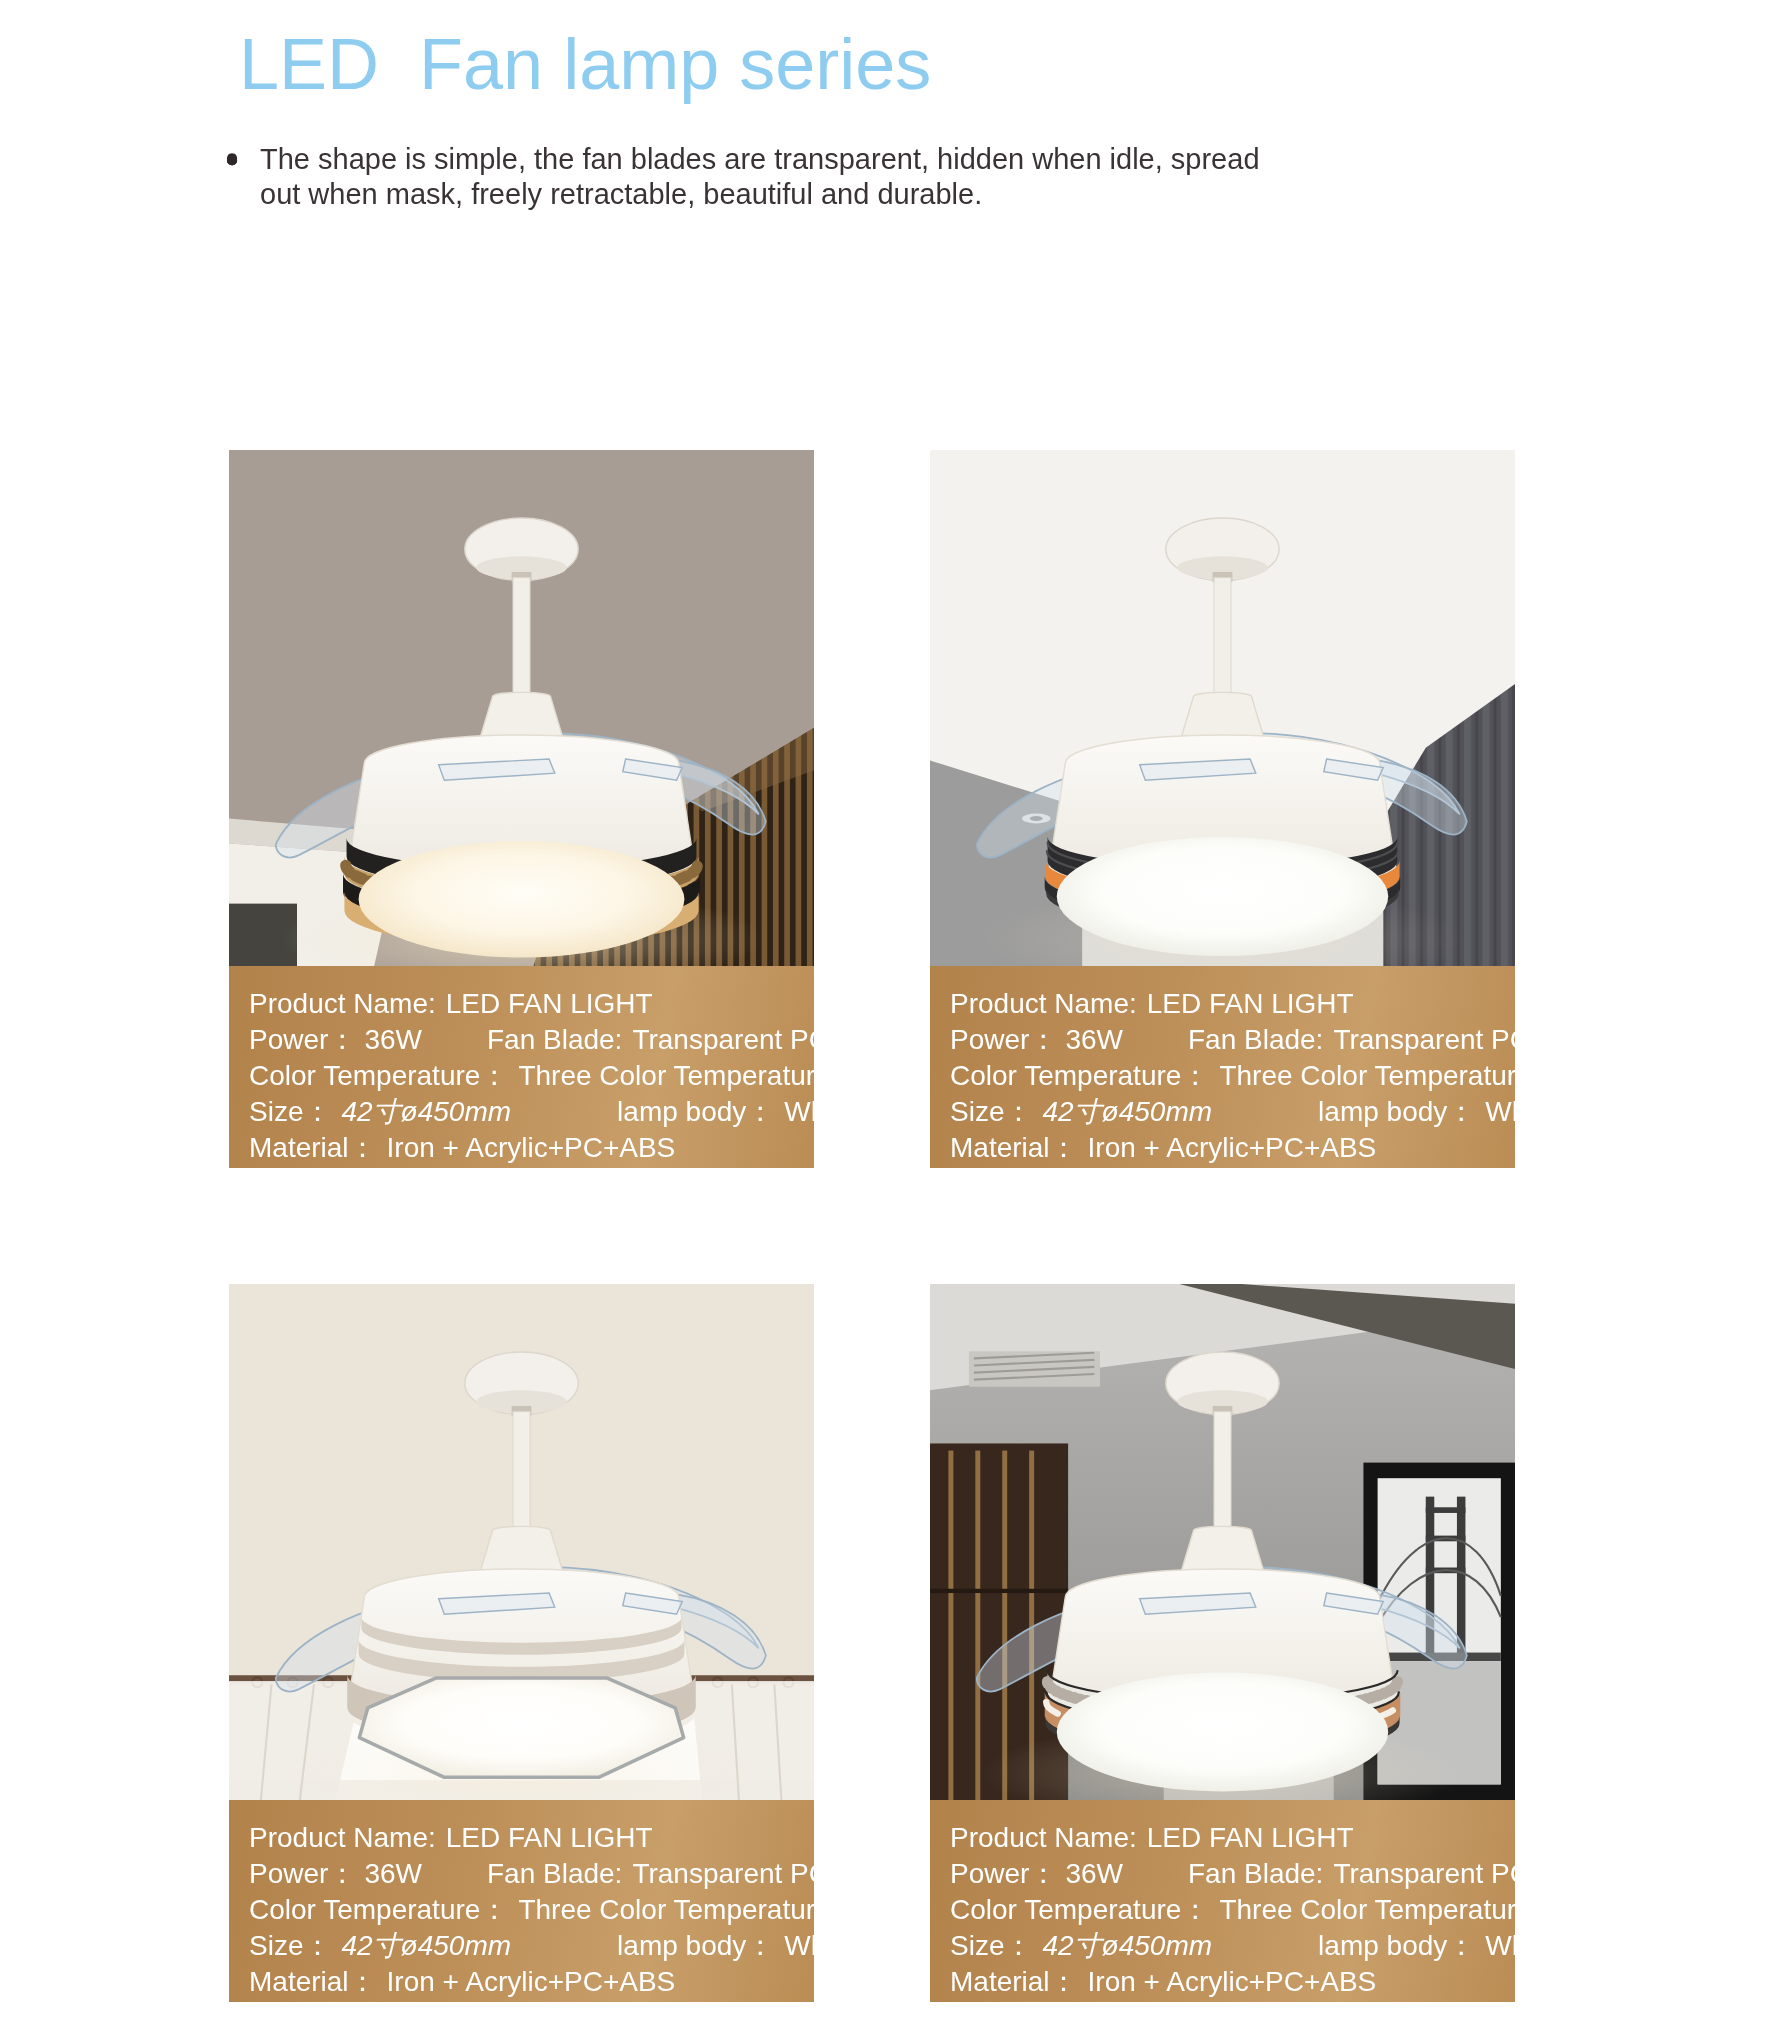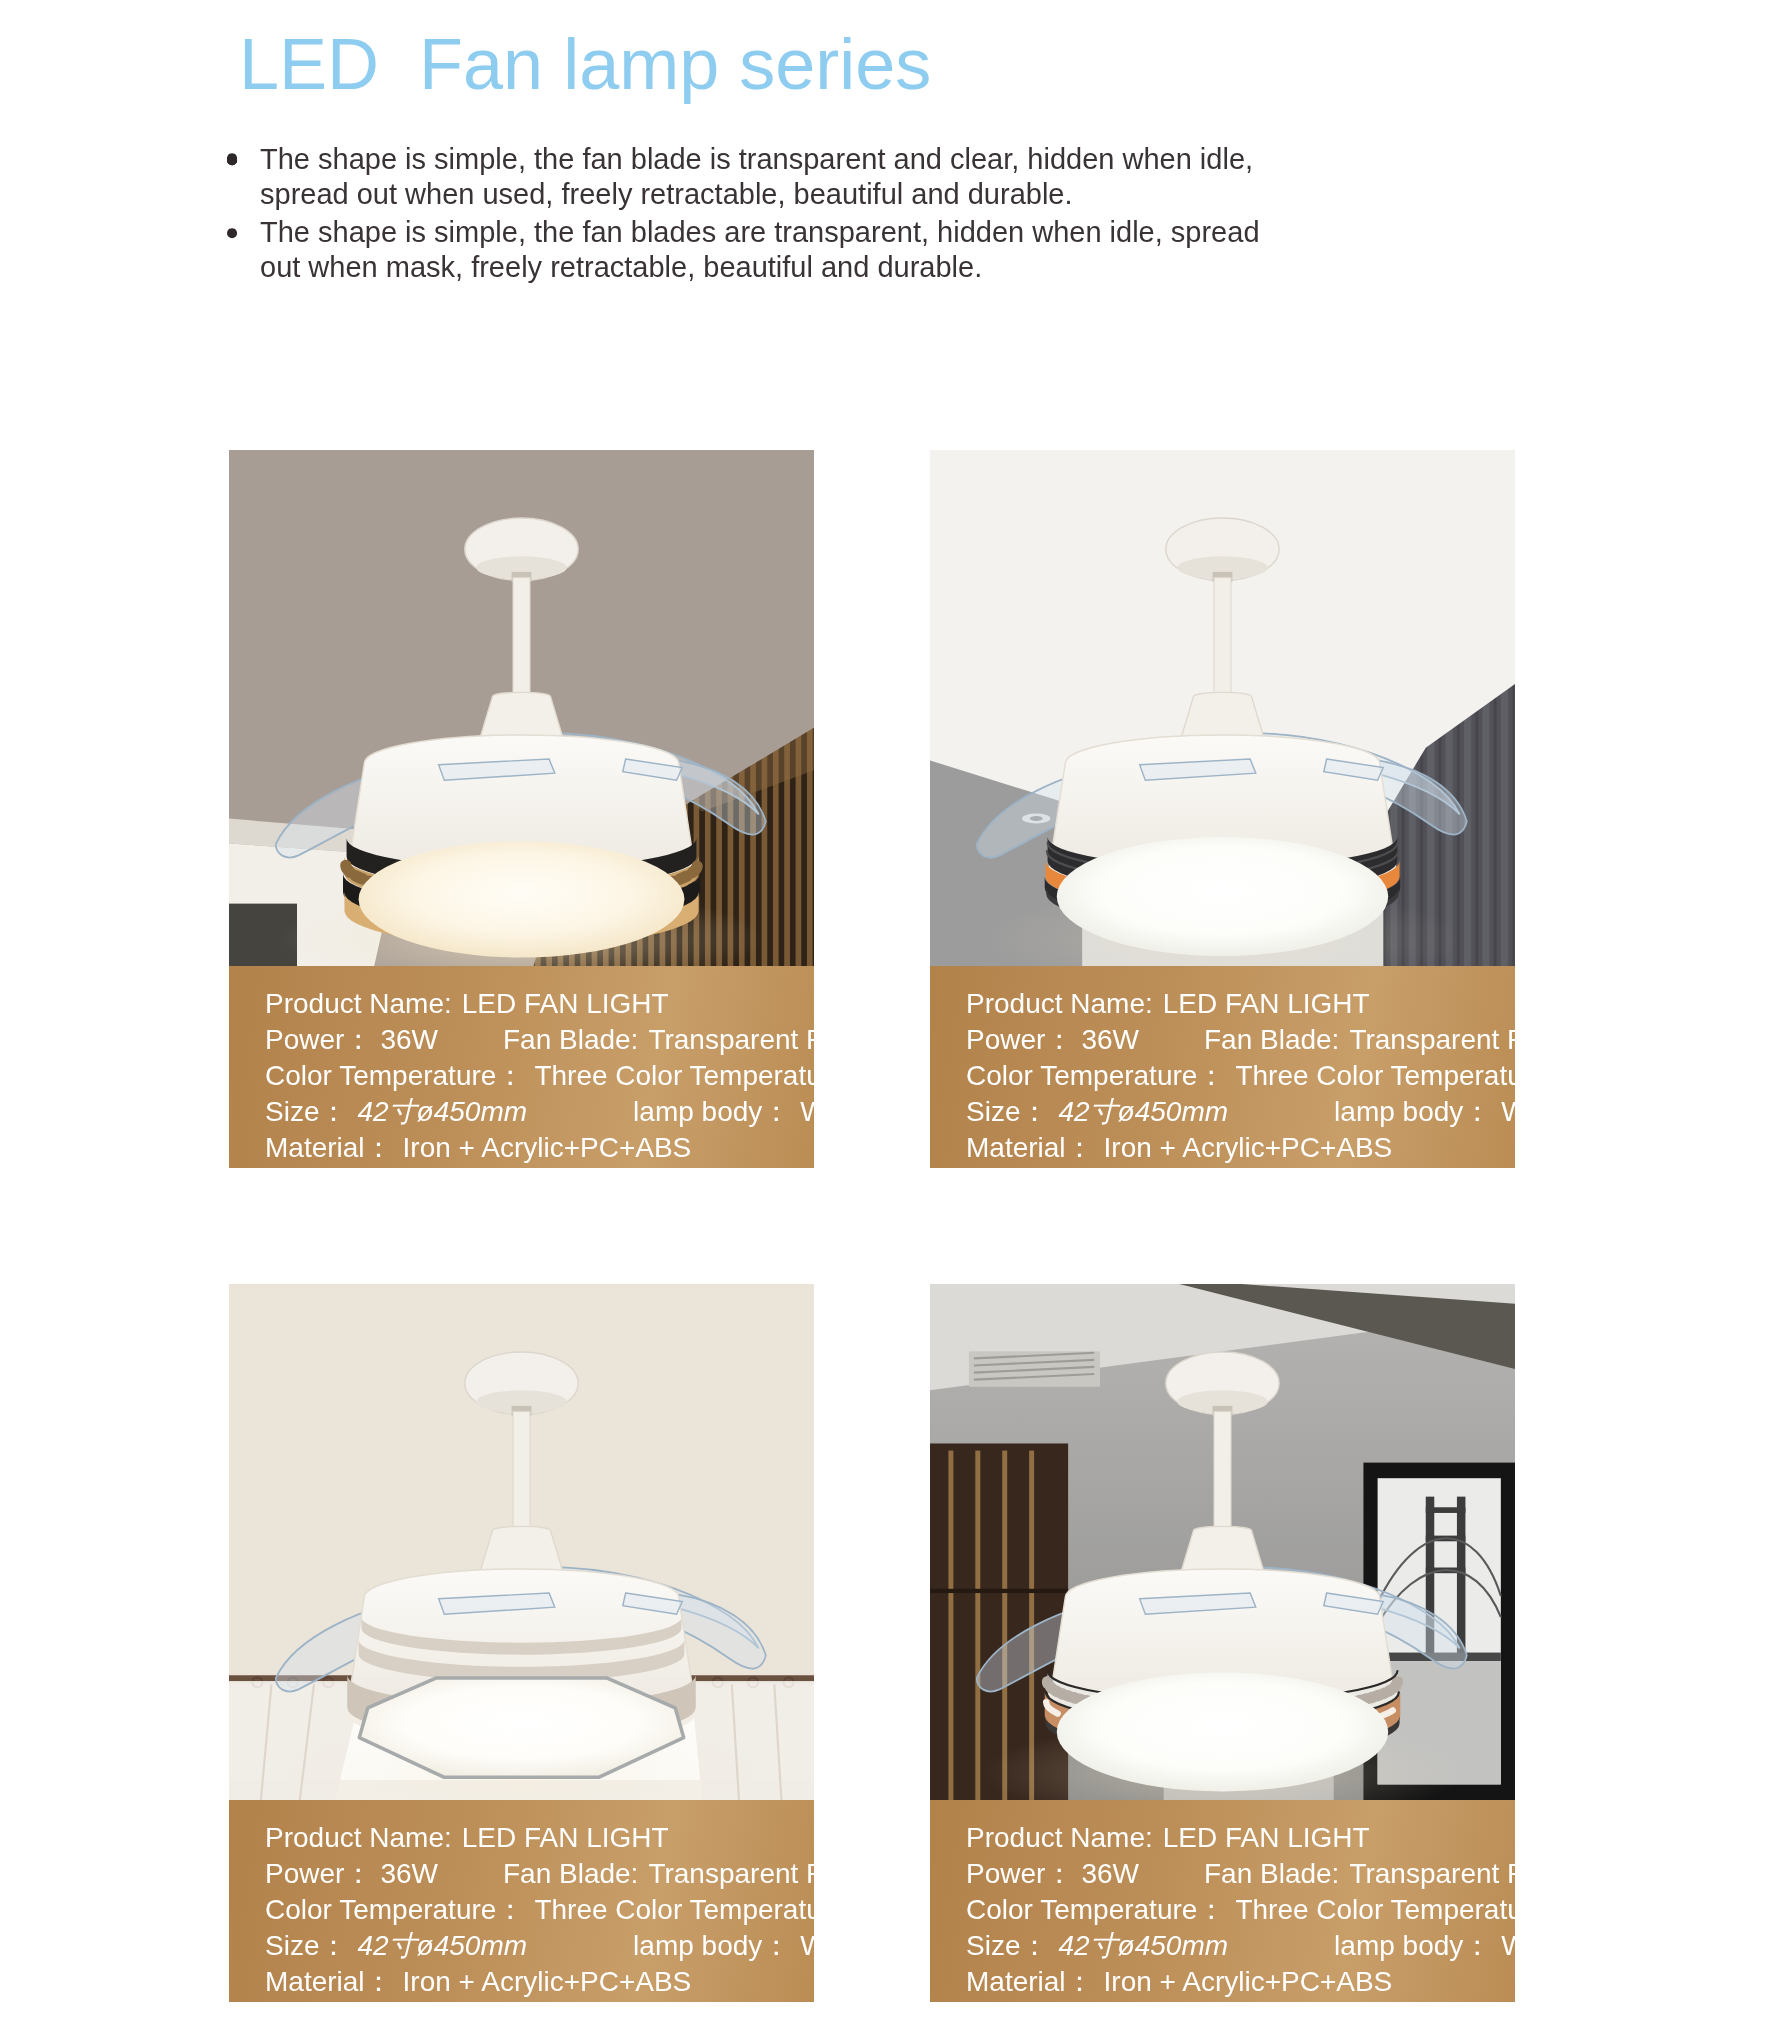--- a/index.html
+++ b/index.html
@@ -24,40 +24,39 @@
   }
   .grid{
     position:absolute;left:229px;top:450px;
     display:grid;grid-template-columns:585px 585px;column-gap:116px;row-gap:116px;
   }
   .card{width:585px;}
   .photo{width:585px;height:516px;overflow:hidden;background:#ddd;}
   .photo svg{display:block;width:100%;height:100%;}
   .panel{
     width:585px;height:202px;box-sizing:border-box;
-    padding:20px 17px 0 36px;
+    padding:20px 17px 0 20px;
     background:linear-gradient(100deg,#b2824b 0%,#bd8f58 40%,#c89e69 72%,#bb8d55 100%);
   }
   .line{font-size:28px;line-height:36px;color:#ffffff;white-space:nowrap;}
   .line .v{margin-left:10px;}
   .line .g1{margin-right:65px;margin-left:8px;}
   .line .g2{margin-right:106px;font-style:italic;}
 </style>
 </head>
 <body>
 
 <div class="page">
   <h1 class="title">LED  Fan lamp series</h1>
 
   <ul class="features">
     <li><span class="dot">●</span></li>
     <li><span class="dot">●</span></li>
     <li><span class="dot">●</span></li>
-    <li><span class="dot">●</span><span>The shape is simple, the fan blade is transparent and clear, hidden when idle,
-spread out when used, freely retractable, beautiful and durable.</span></li>
+    <li><span class="dot">●</span></li>
     <li><span class="dot">●</span><span>The shape is simple, the fan blades are transparent, hidden when idle, spread
 out when mask, freely retractable, beautiful and durable.</span></li>
   </ul>
 
   <div class="grid" id="grid">
   <div class="card">
     <div class="photo">
           <svg viewBox="0 0 826 728" preserveAspectRatio="none" xmlns="http://www.w3.org/2000/svg">
             <defs>
    <linearGradient id="drum0" x1="0" y1="0" x2="0" y2="1">

